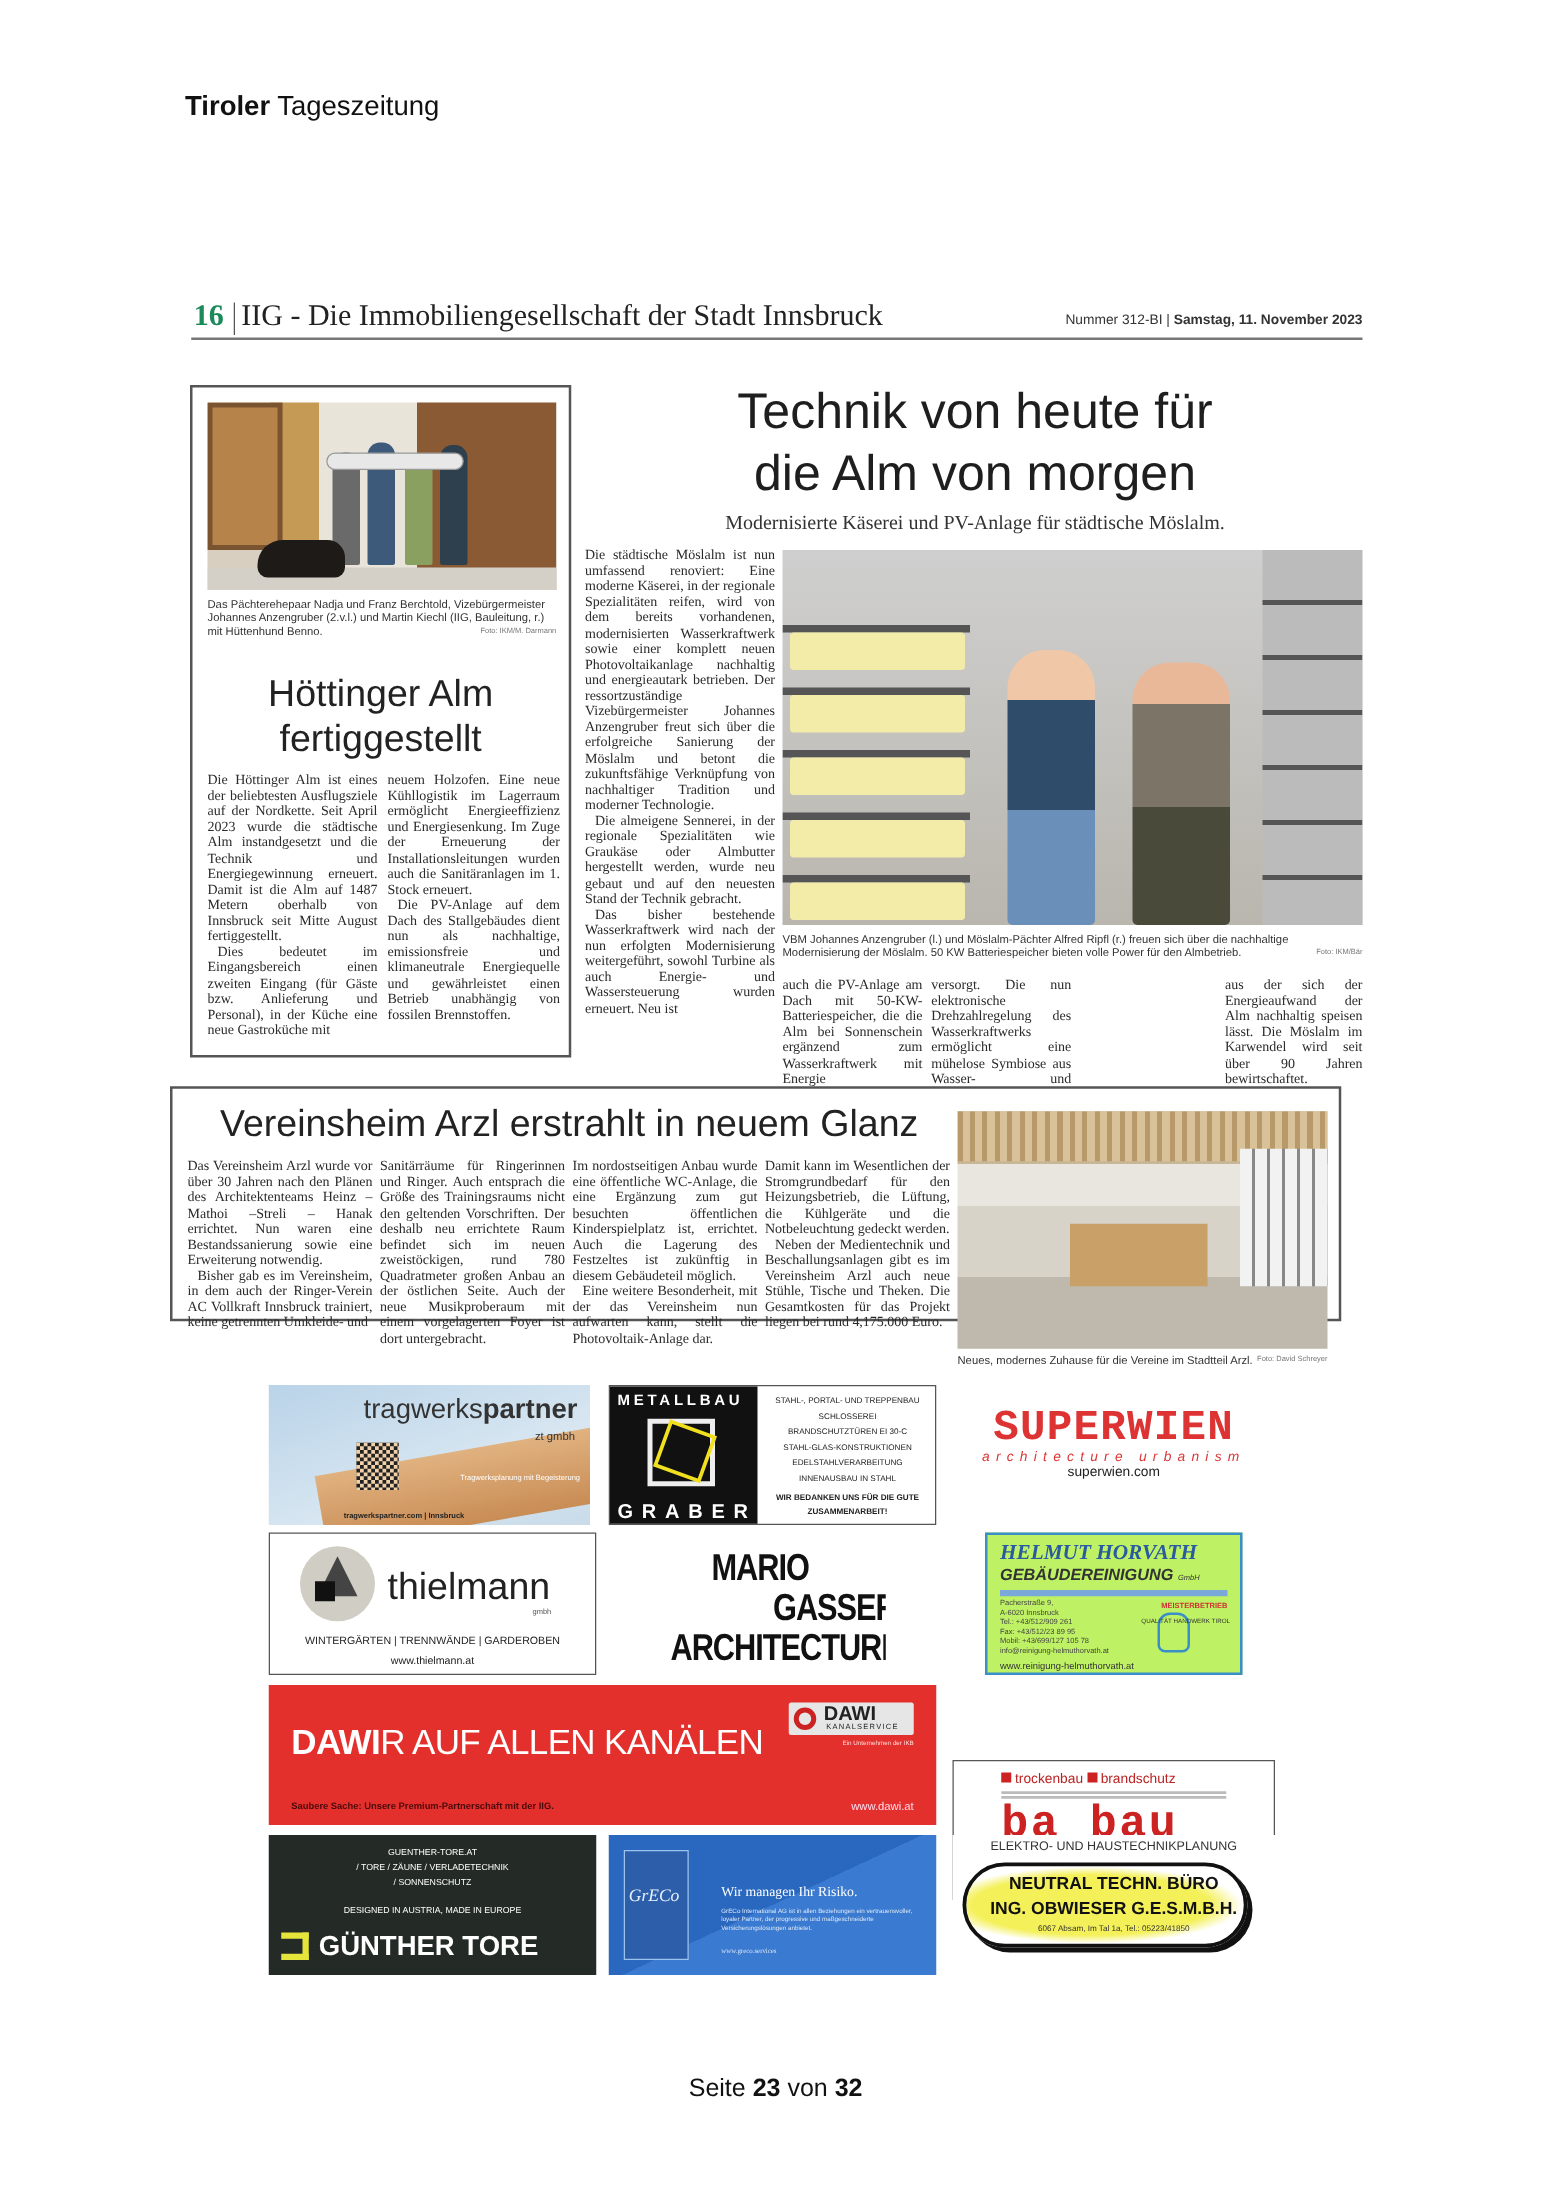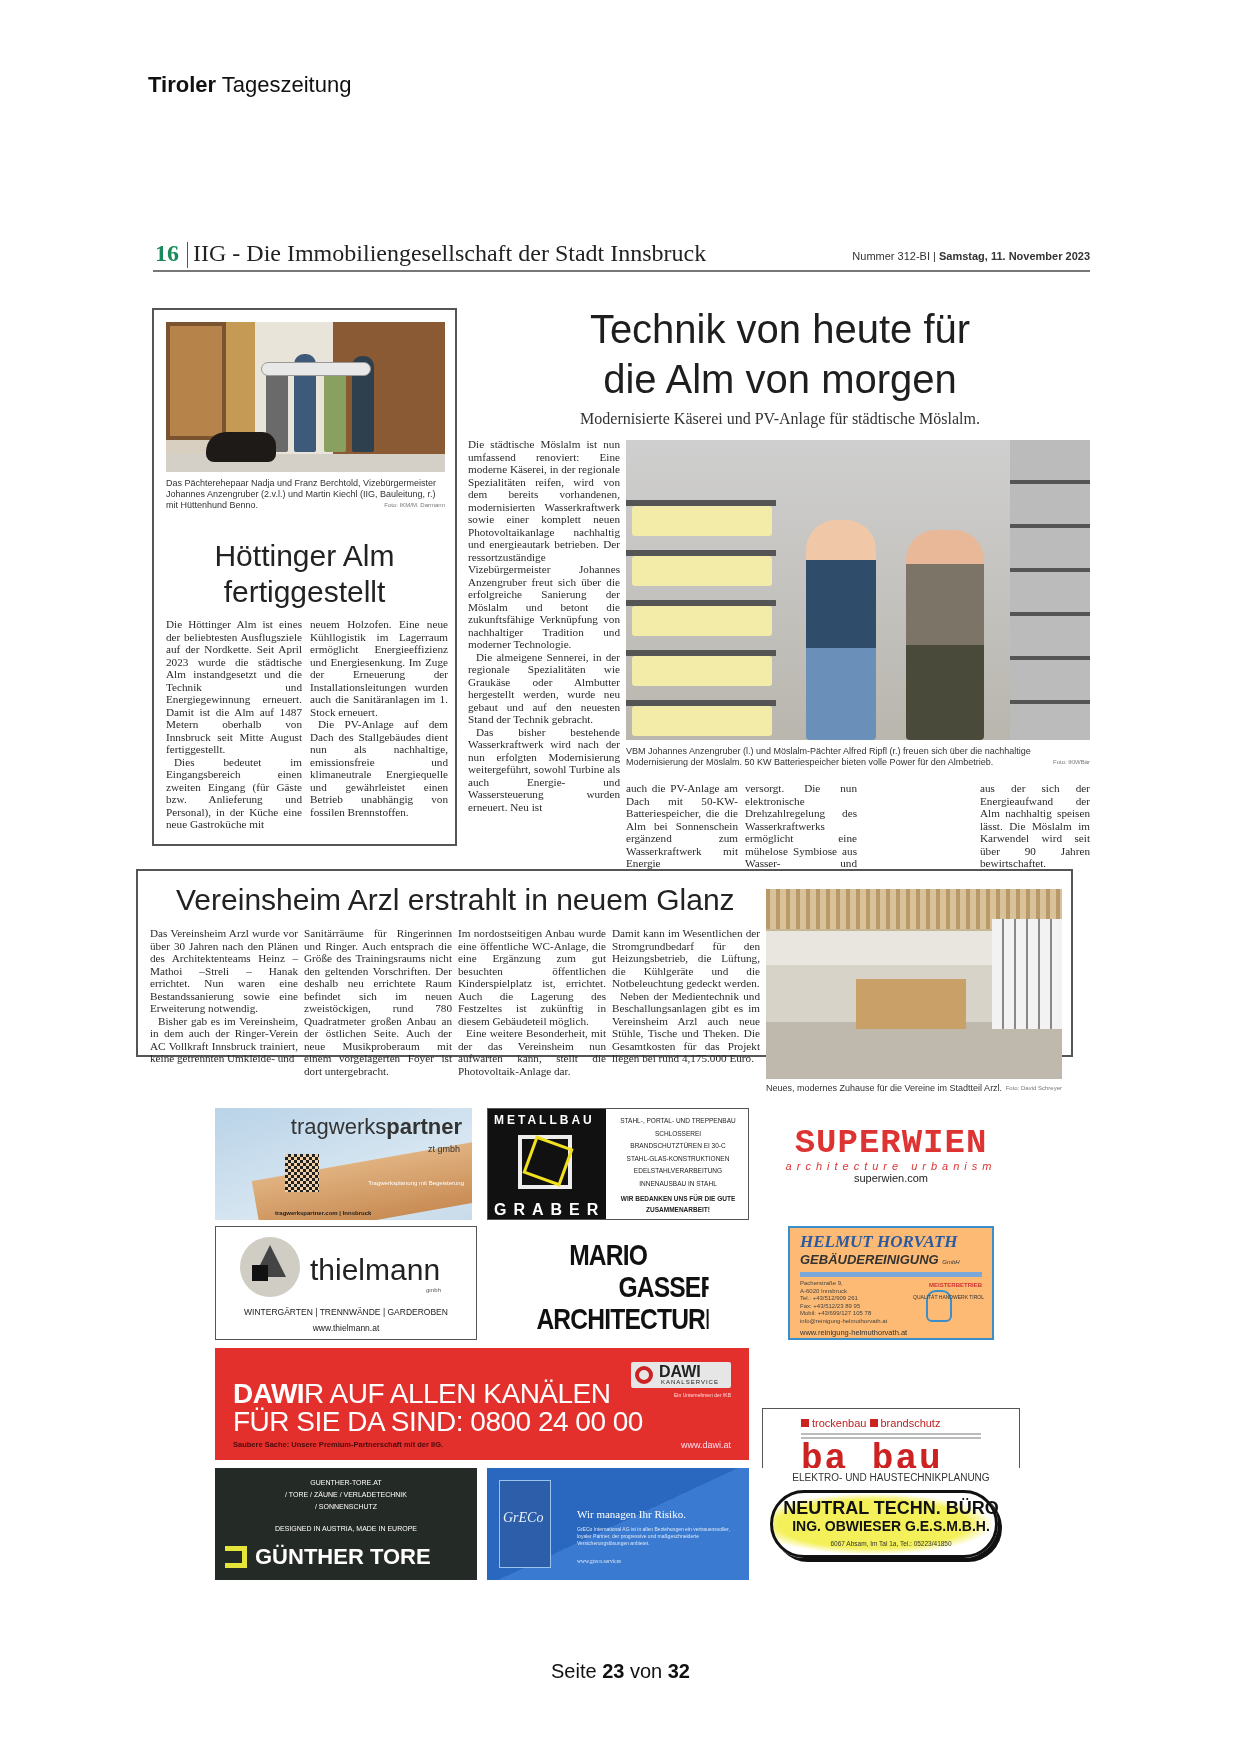--- a/index.html
+++ b/index.html
@@ -101,21 +101,21 @@
   .ad-thiel .name { position:absolute; left: 94px; top: 26px; font-size: 30px; color:#222; }
   .ad-thiel .gmbh { position:absolute; left: 210px; top: 60px; font-size: 6px; color:#555; }
   .ad-thiel .tag { position:absolute; left:0; top: 80px; width: 100%; text-align:center; font-size: 8.5px; color:#222; }
   .ad-thiel .url { position:absolute; left:0; top: 96px; width: 100%; text-align:center; font-size: 8.5px; color:#222; }
 
   .ad-mario { left: 520px; top: 1232px; width: 230px; height: 110px; font-weight: bold; font-size: 30px; line-height: 30px; color: #111; font-family: "Liberation Sans", sans-serif; letter-spacing: -1px; transform: scaleX(0.82); transform-origin: left top; }
   .ad-mario .l1 { position:absolute; left: 60px; top: 8px; }
   .ad-mario .l2 { position:absolute; left: 120px; top: 40px; }
   .ad-mario .l3 { position:absolute; left: 20px; top: 72px; }
 
-  .ad-horv { left: 788px; top: 1226px; width: 206px; height: 114px; border: 2px solid #3a8fc8; background: #fdba74; }
+  .ad-horv { left: 788px; top: 1226px; width: 206px; height: 114px; border: 2px solid #3a8fc8; background: #bef264; }
   .ad-horv .n1 { position:absolute; left: 10px; top: 4px; font-size: 17px; font-style: italic; font-weight: bold; color: #2a5aa0; font-family: "Liberation Serif", serif; }
   .ad-horv .n2 { position:absolute; left: 10px; top: 24px; font-size: 13px; font-style: italic; font-weight: bold; color: #333; }
   .ad-horv .n2 small { font-size: 6px; font-weight: normal; }
   .ad-horv .bar { position:absolute; left: 10px; top: 44px; width: 182px; height: 5px; background: #7aa8d8; }
   .ad-horv .addr { position:absolute; left: 10px; top: 52px; font-size: 6px; line-height: 7.5px; color: #444; }
   .ad-horv .meister { position:absolute; right: 10px; top: 54px; font-size: 6px; font-weight:bold; color: #c33; }
   .ad-horv .thumb { position:absolute; right: 40px; top: 62px; width: 26px; height: 32px; border: 2px solid #3a8fc8; border-radius: 10px 10px 6px 6px; }
   .ad-horv .qual { position:absolute; right: 8px; top: 66px; font-size: 5px; line-height: 6px; color:#333; }
   .ad-horv .web { position:absolute; left: 10px; top: 100px; font-size: 7.5px; color:#333; }
 
@@ -147,21 +147,21 @@
   .ad-greco { left: 487px; top: 1468px; width: 262px; height: 112px; background: linear-gradient(155deg, #2a68c0 0 50%, #3a7ad0 50% 100%); color: #fff; }
   .ad-greco .box2 { position:absolute; left: 12px; top: 12px; width: 52px; height: 88px; border: 1px solid #9cc2ee; background: #2c5eaa; }
   .ad-greco .logo { position:absolute; left: 16px; top: 42px; font-size: 14px; font-style: italic; font-family: "Liberation Serif", serif; color: #e8f0fa; }
   .ad-greco .h { position:absolute; left: 90px; top: 40px; font-size: 11px; font-family: "Liberation Serif", serif; }
   .ad-greco .d { position:absolute; left: 90px; top: 58px; width: 160px; font-size: 5px; line-height: 7px; color: #dde8f6; }
   .ad-greco .u { position:absolute; left: 90px; top: 90px; font-size: 5.5px; color:#dde8f6; font-family: "Liberation Serif", serif; }
 
   .ad-obw { left: 762px; top: 1468px; width: 258px; height: 112px; background: #fff; text-align:center; }
   .ad-obw .h { position:absolute; left: 0; top: 4px; width: 100%; font-size: 10px; color: #333; }
   .ad-obw .pill { position:absolute; left: 8px; top: 22px; width: 228px; height: 68px; border: 3px solid #111; border-radius: 34px; box-shadow: 4px 4px 0 #111; background: radial-gradient(ellipse at 45% 50%, #f4f05a 0 55%, #fff 70%); }
-  .ad-obw .l1 { position:absolute; left: 0; top: 30px; width: 100%; font-size: 18px; font-weight: bold; color:#111; }
+  .ad-obw .l1 { position:absolute; left: 0; top: 30px; width: 100%; font-size: 14px; font-weight: bold; color:#111; }
   .ad-obw .l2 { position:absolute; left: 0; top: 50px; width: 100%; font-size: 14px; font-weight: bold; color:#111; }
   .ad-obw .l3 { position:absolute; left: 0; top: 72px; width: 100%; font-size: 6.5px; color:#333; }
 
   .footer { left: 0; top: 1660px; width: 1241px; text-align: center; font-family: "Liberation Sans", sans-serif; font-size: 20px; color: #111; }
   .footer b { font-weight: bold; }
 </style>
 </head>
 <body>
 
 <div class="abs doc-header"><b>Tiroler</b><span> Tageszeitung</span></div>
@@ -313,21 +313,20 @@
     <div>info@reinigung-helmuthorvath.at</div>
   </div>
   <div class="meister">MEISTERBETRIEB</div>
   <div class="thumb"></div>
   <div class="qual">QUALITÄT HANDWERK TIROL</div>
   <div class="web">www.reinigung-helmuthorvath.at</div>
 </div>
 
 <div class="ad ad-dawi">
   <div class="l1"><b>DAWI</b><span>R AUF ALLEN KANÄLEN</span></div>
-  <div class="l2">FÜR SIE DA SIND: 0800 24 00 00</div>
   <div class="foot">Saubere Sache: Unsere Premium-Partnerschaft mit der IIG.</div>
   <div class="url">www.dawi.at</div>
   <div class="logo">
     <span class="ring"></span>
     <span class="n">DAWI</span>
     <span class="s">KANALSERVICE</span>
   </div>
   <div class="ikb">Ein Unternehmen der IKB</div>
 </div>
 

